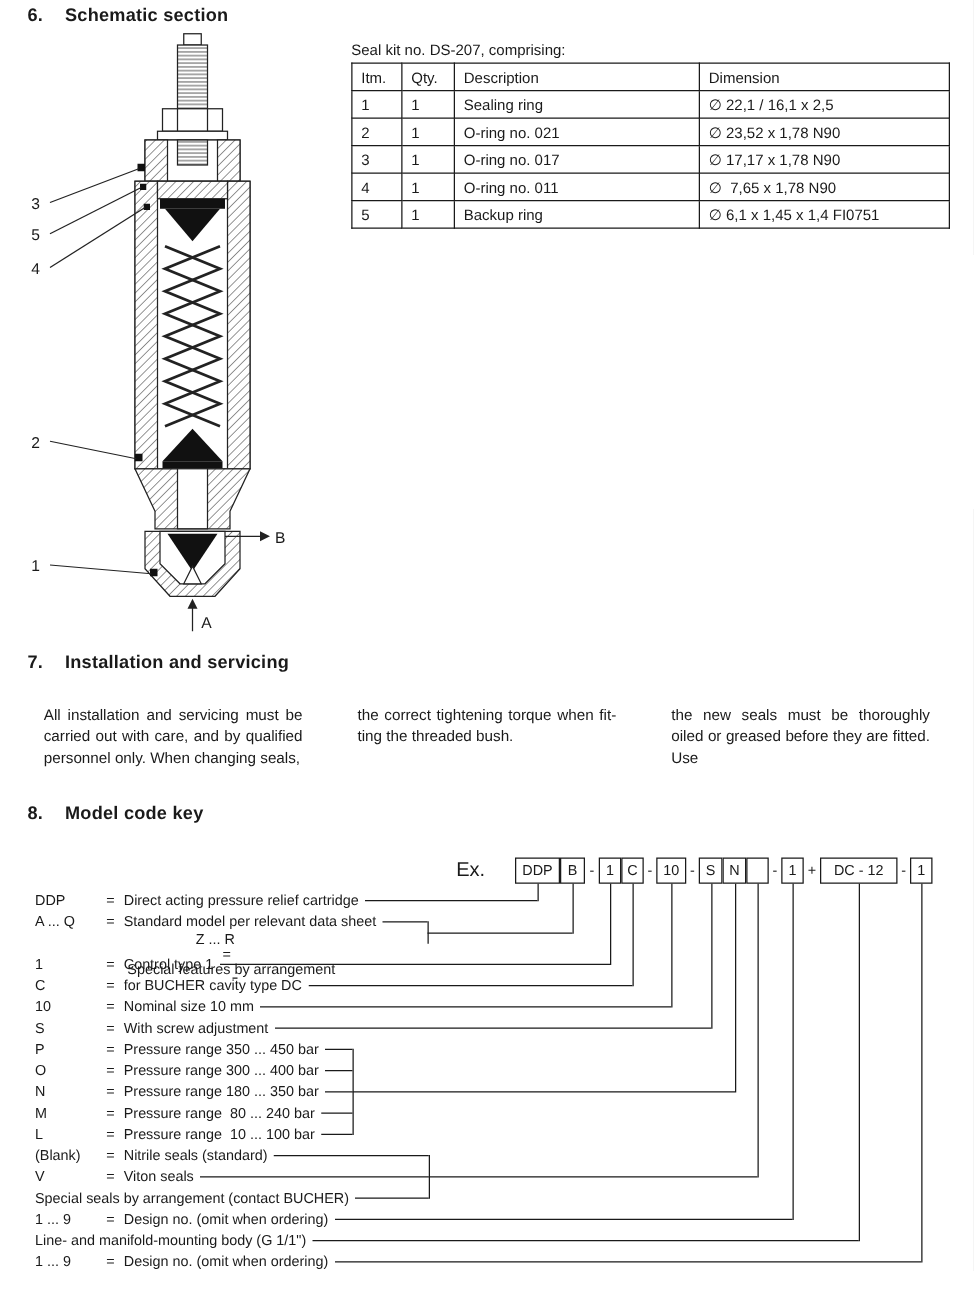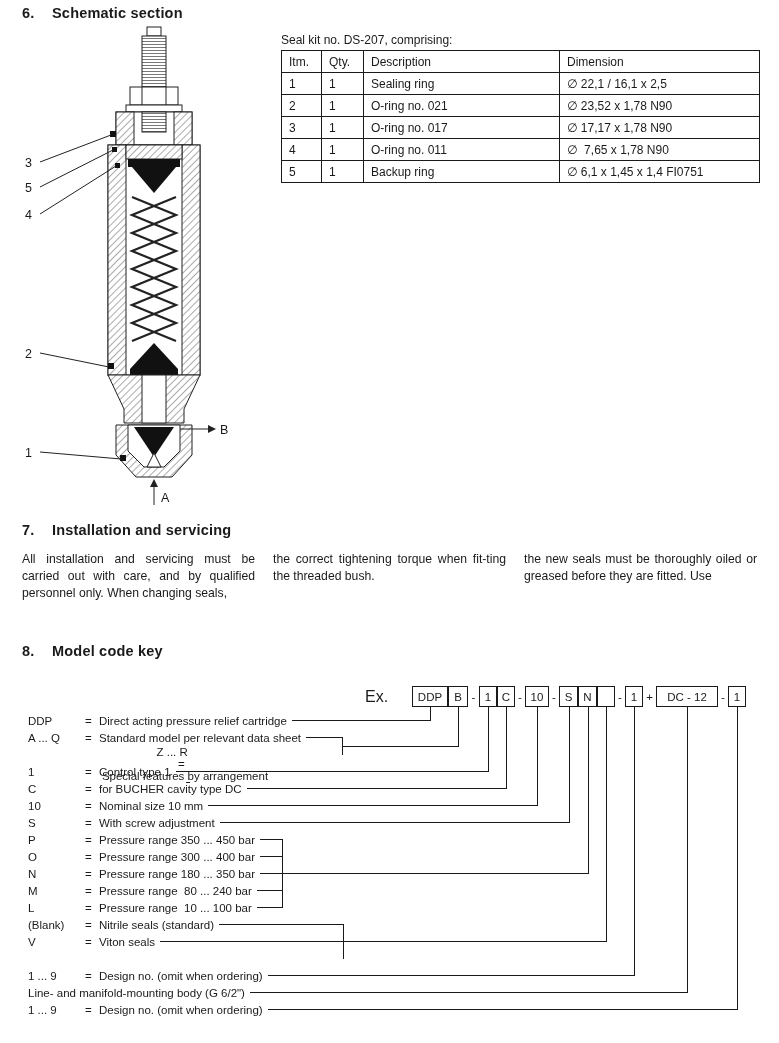--- a/index.html
+++ b/index.html
@@ -8,21 +8,21 @@
   .h{position:absolute;display:flex;font-weight:bold;font-size:14.5px;letter-spacing:.2px;}
   .h .num{width:30px;flex:none;}
   .caption{position:absolute;left:281px;top:33px;font-size:12px;}
   table.seal{position:absolute;left:281px;top:50px;border-collapse:collapse;font-size:12px;border-radius:23px;}
   .seal th,.seal td{border:1px solid #1a1a1a;font-weight:normal;text-align:left;
         padding:2.5px 7px;white-space:pre;height:16px;vertical-align:middle;}
   .schematic{position:absolute;left:20px;top:25px;}
   .bodycols{position:absolute;left:22px;top:551px;width:737px;display:grid;
         grid-template-columns:233px 233px 233px;column-gap:18px;
         font-size:12.2px;line-height:17px;text-align:justify;}
-  .bodycols p{margin:0;}
+  .bodycols p{margin:13px;}
   .codebar{position:absolute;left:0;top:686px;height:21px;width:779px;}
   .exlabel{position:absolute;left:365px;top:0;height:21px;display:flex;align-items:center;font-size:16px;}
   .cbox{position:absolute;top:0;height:21px;border:1px solid #1a1a1a;box-sizing:border-box;
         display:flex;align-items:center;justify-content:center;font-size:11.5px;background:#fff;white-space:pre;}
   .csep{position:absolute;top:0;height:21px;display:flex;align-items:center;justify-content:center;font-size:11.5px;}
   .krow{position:absolute;left:28px;height:17px;display:flex;align-items:center;font-size:11.5px;}
   .kcode{width:57px;flex:none;white-space:pre;}
   .keq{width:14px;flex:none;}
   .klabel{white-space:pre;}
   .leader{flex:1;height:0;border-bottom:1px solid #1a1a1a;margin-left:5px;min-width:4px;}
@@ -294,28 +294,32 @@
       <span class="keq">=</span>
       <span class="klabel">Nitrile seals (standard)</span>
       <span class="leader"></span>
   </div>
   <div class="krow" style="top:933px;width:315px;">
     <span class="kcode">V</span>
       <span class="keq">=</span>
       <span class="klabel">Viton seals</span>
       <span class="leader"></span>
   </div>
+  <div class="krow no-code" style="top:950px;width:315px;">
+    <span class="klabel">Special seals by arrangement (contact BUCHER)</span>
+      <span class="leader"></span>
+  </div>
   <div class="krow" style="top:967px;width:606px;">
     <span class="kcode">1 ... 9</span>
       <span class="keq">=</span>
       <span class="klabel">Design no. (omit when ordering)</span>
       <span class="leader"></span>
   </div>
   <div class="krow no-code" style="top:984px;width:659px;">
-    <span class="klabel">Line- and manifold-mounting body (G 6/2")</span>
+    <span class="klabel">Line- and manifold-mounting body (G 1/1")</span>
       <span class="leader"></span>
   </div>
   <div class="krow" style="top:1001px;width:709px;">
     <span class="kcode">1 ... 9</span>
       <span class="keq">=</span>
       <span class="klabel">Design no. (omit when ordering)</span>
       <span class="leader"></span>
   </div>
 
   <div>

